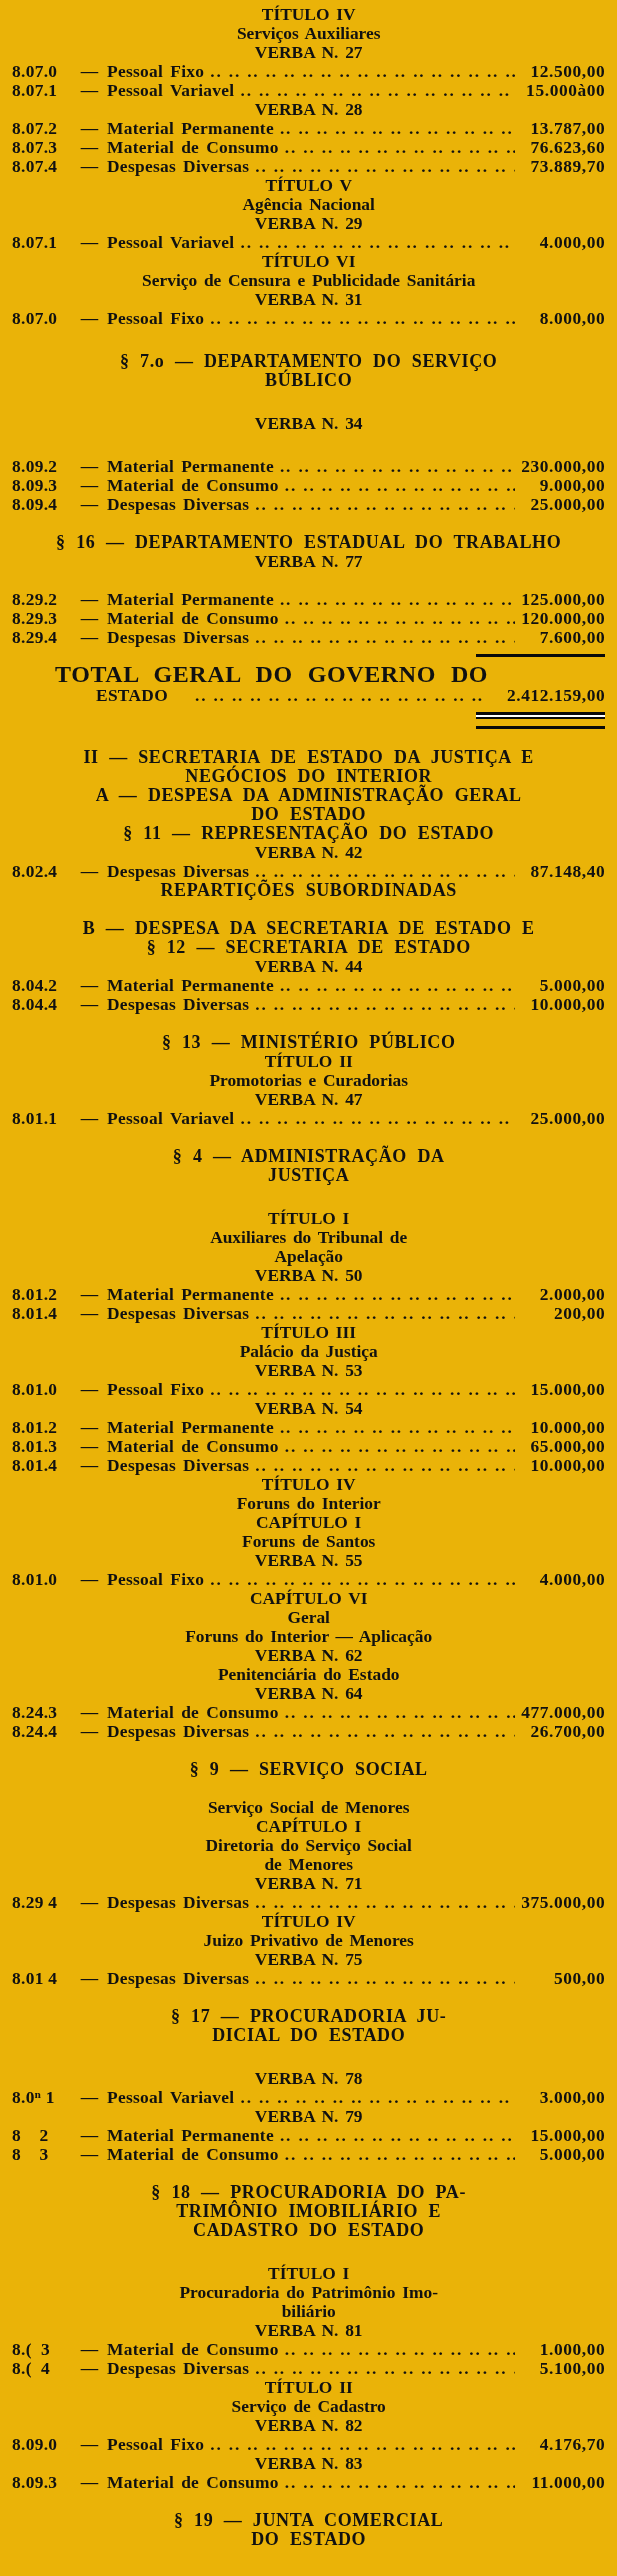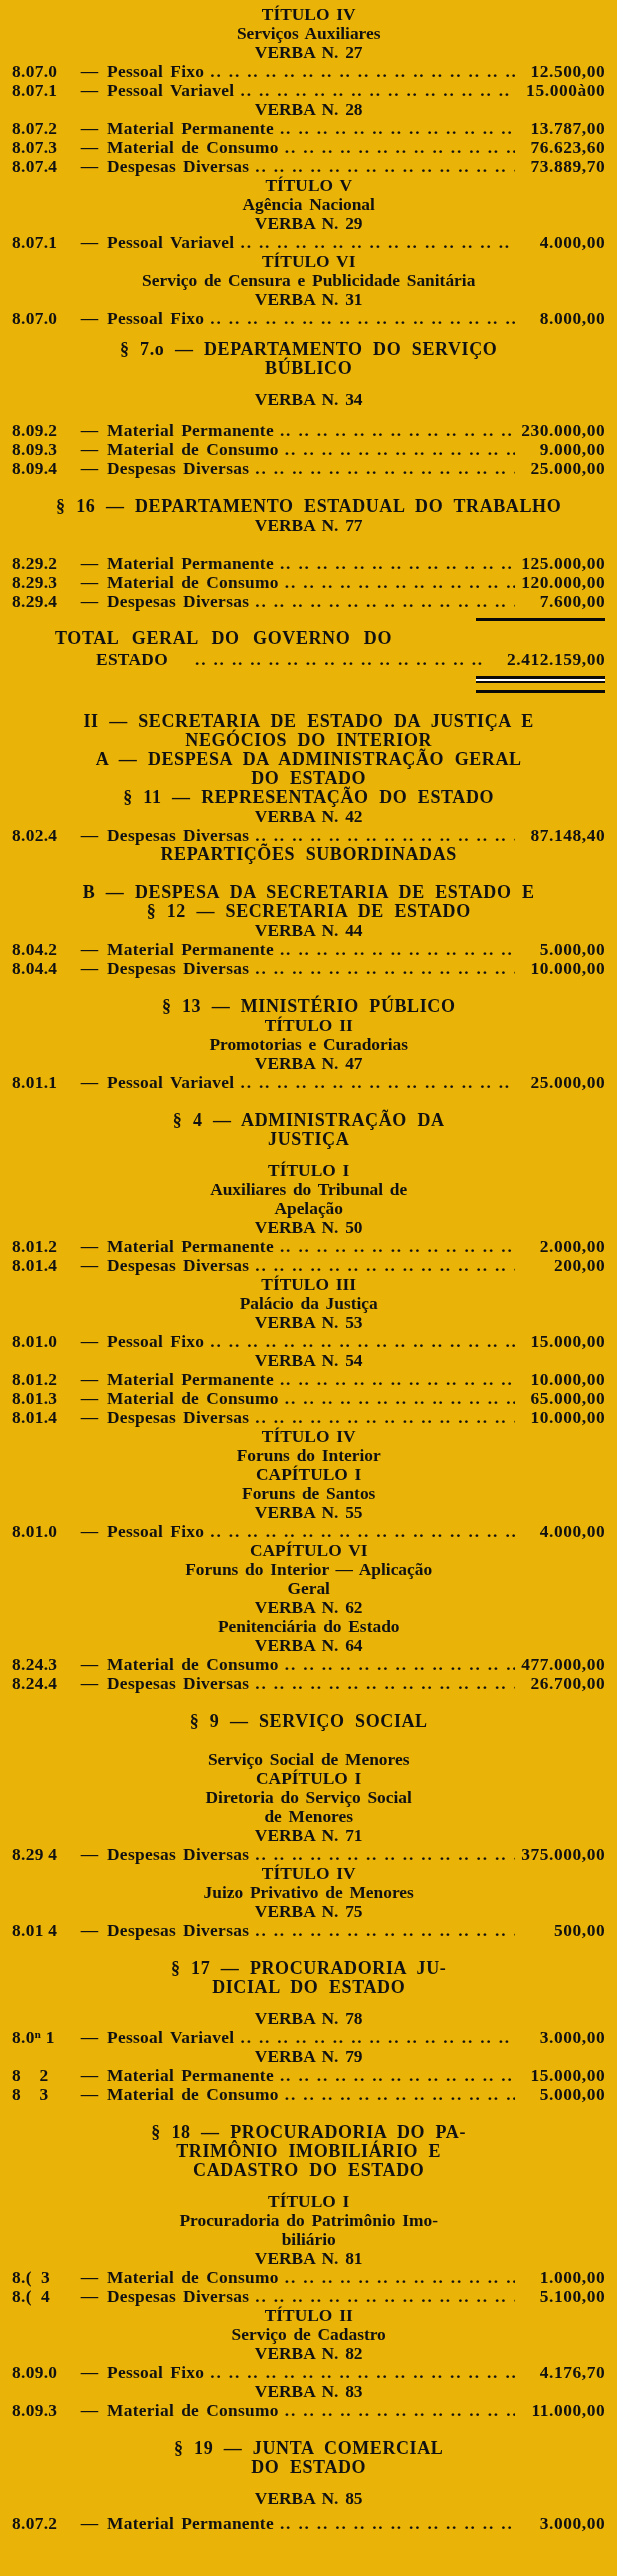--- a/index.html
+++ b/index.html
@@ -14,24 +14,24 @@
   .h{text-align:center;font-size:17.4px;line-height:19px;word-spacing:2.4px;}
   .h.sec{font-size:18px;letter-spacing:0.6px;word-spacing:5.4px;}
   .row{display:flex;align-items:center;font-size:17.4px;line-height:19px;letter-spacing:0.3px;font-family:Liberation Serif, serif;}
   .code{flex:0 0 60px;white-space:pre;}
   .dash{flex:0 0 35px;text-align:center;}
   .label{white-space:nowrap;word-spacing:2.4px;}
   .leader{flex:1 1 auto;overflow:hidden;white-space:nowrap;padding:0 6px;letter-spacing:1.8px;color:#111;}
   .amount{flex:0 0 auto;min-width:90px;text-align:right;letter-spacing:0.6px;}
   .gap-sm{margin-top:6px;}
   .gap-md{margin-top:19px;}
-  .gap-lg{margin-top:12px;}
+  .gap-lg{margin-top:24px;}
   .rule{width:129px;height:3px;background:#0a0a0a;margin:7.2px 0 7.2px auto;}
   .rule.double{height:7.2px;background:linear-gradient(to bottom,#0a0a0a 0 3px,#fff 3px 4.8px,#0a0a0a 4.8px 7.2px);}
-  .total1{font-size:18px;line-height:20.4px;letter-spacing:0.6px;word-spacing:8.4px;padding-left:43px;}
+  .total1{font-size:24px;line-height:20.4px;letter-spacing:0.6px;word-spacing:8.4px;padding-left:43px;}
   .total-row{padding-left:84px;margin-top:1.2px;gap:21px;}
 </style>
 </head>
 <body>
 
 <div class="page">
     <div class="h sub">TÍTULO IV</div>
     <div class="h sub">Serviços Auxiliares</div>
     <div class="h sub">VERBA N. 27</div>
     <div class="row">
@@ -248,22 +248,22 @@
     <div class="h sub">Foruns de Santos</div>
     <div class="h sub">VERBA N. 55</div>
     <div class="row">
       <span class="code">8.01.0</span>
       <span class="dash">—</span>
       <span class="label">Pessoal Fixo</span>
       <span class="leader"> .. .. .. .. .. .. .. .. .. .. .. .. .. .. .. .. .. ..</span>
       <span class="amount">4.000,00</span>
     </div>
     <div class="h sub">CAPÍTULO VI</div>
+    <div class="h sub">Geral</div>
     <div class="h sub">Foruns do Interior — Aplicação</div>
-    <div class="h sub">Geral</div>
     <div class="h sub">VERBA N. 62</div>
     <div class="h sub">Penitenciária do Estado</div>
     <div class="h sub">VERBA N. 64</div>
     <div class="row">
       <span class="code">8.24.3</span>
       <span class="dash">—</span>
       <span class="label">Material de Consumo</span>
       <span class="leader"> .. .. .. .. .. .. .. .. .. .. .. .. .. .. .. .. .. ..</span>
       <span class="amount">477.000,00</span>
     </div>

